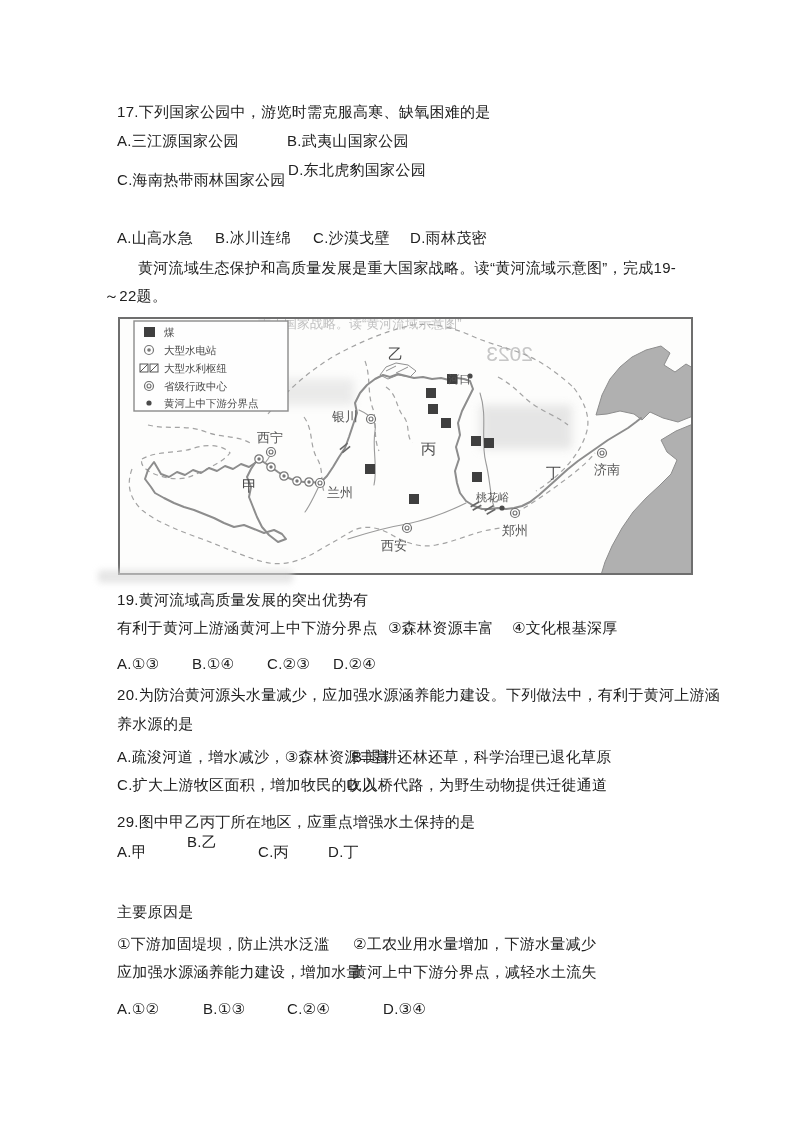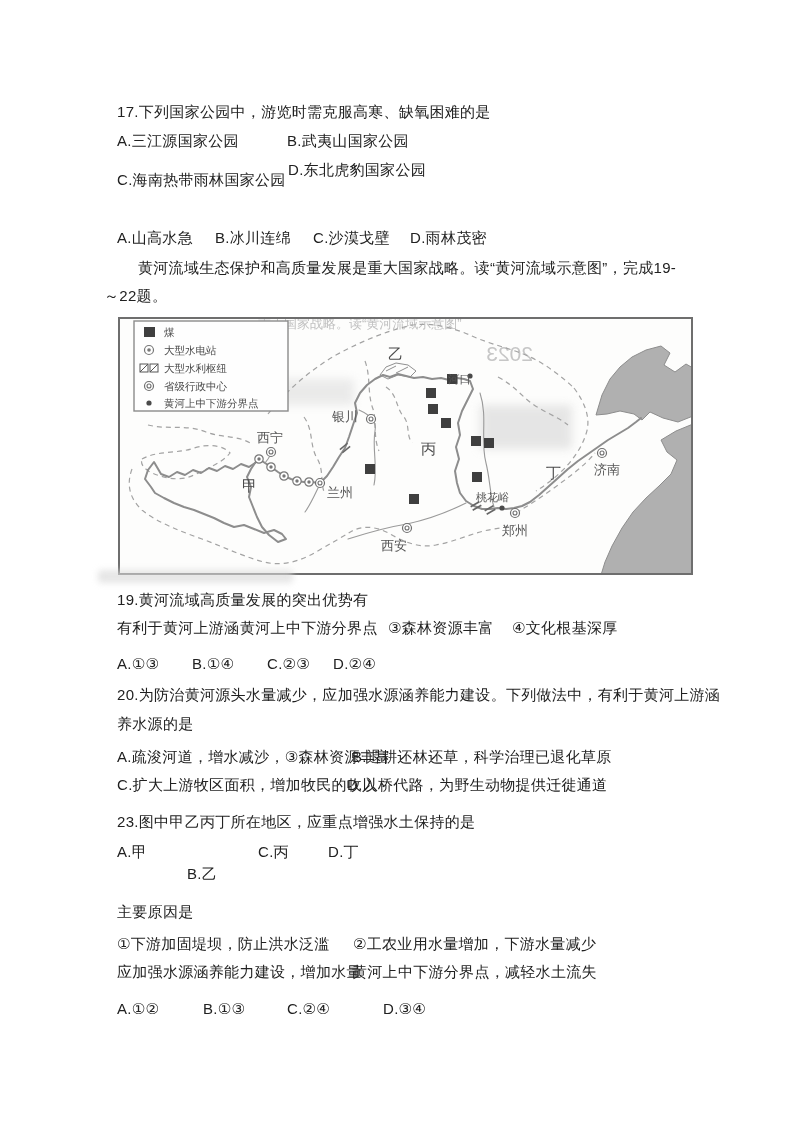--- a/index.html
+++ b/index.html
@@ -224,23 +224,23 @@
   <span class="t" style="left:267px;top:655px">C.②③</span>
   <span class="t" style="left:333px;top:655px">D.②④</span>
 
   <span class="t" style="left:117px;top:686px">20.为防治黄河源头水量减少，应加强水源涵养能力建设。下列做法中，有利于黄河上游涵</span>
   <span class="t" style="left:117px;top:715px">养水源的是</span>
   <span class="t" style="left:117px;top:748px">A.疏浚河道，增水减沙，③森林资源丰富</span>
   <span class="t" style="left:352px;top:748px">B.退耕还林还草，科学治理已退化草原</span>
   <span class="t" style="left:117px;top:776px">C.扩大上游牧区面积，增加牧民的收入</span>
   <span class="t" style="left:347px;top:776px">D.以桥代路，为野生动物提供迁徙通道</span>
 
-  <span class="t" style="left:117px;top:813px">23.图中甲乙丙丁所在地区，应重点增强水土保持的是</span>
+  <span class="t" style="left:117px;top:813px">29.图中甲乙丙丁所在地区，应重点增强水土保持的是</span>
   <span class="t" style="left:117px;top:843px">A.甲</span>
-  <span class="t" style="left:187px;top:865px">B.乙</span>
+  <span class="t" style="left:187px;top:833px">B.乙</span>
   <span class="t" style="left:258px;top:843px">C.丙</span>
   <span class="t" style="left:328px;top:843px">D.丁</span>
 
   <span class="t" style="left:117px;top:903px">主要原因是</span>
   <span class="t" style="left:353px;top:935px">②工农业用水量增加，下游水量减少</span>
   <span class="t" style="left:117px;top:935px">①下游加固堤坝，防止洪水泛滥</span>
   <span class="t" style="left:117px;top:963px">应加强水源涵养能力建设，增加水量</span>
   <span class="t" style="left:352px;top:963px">黄河上中下游分界点，减轻水土流失</span>
   <span class="t" style="left:117px;top:1000px">A.①②</span>
   <span class="t" style="left:203px;top:1000px">B.①③</span>

